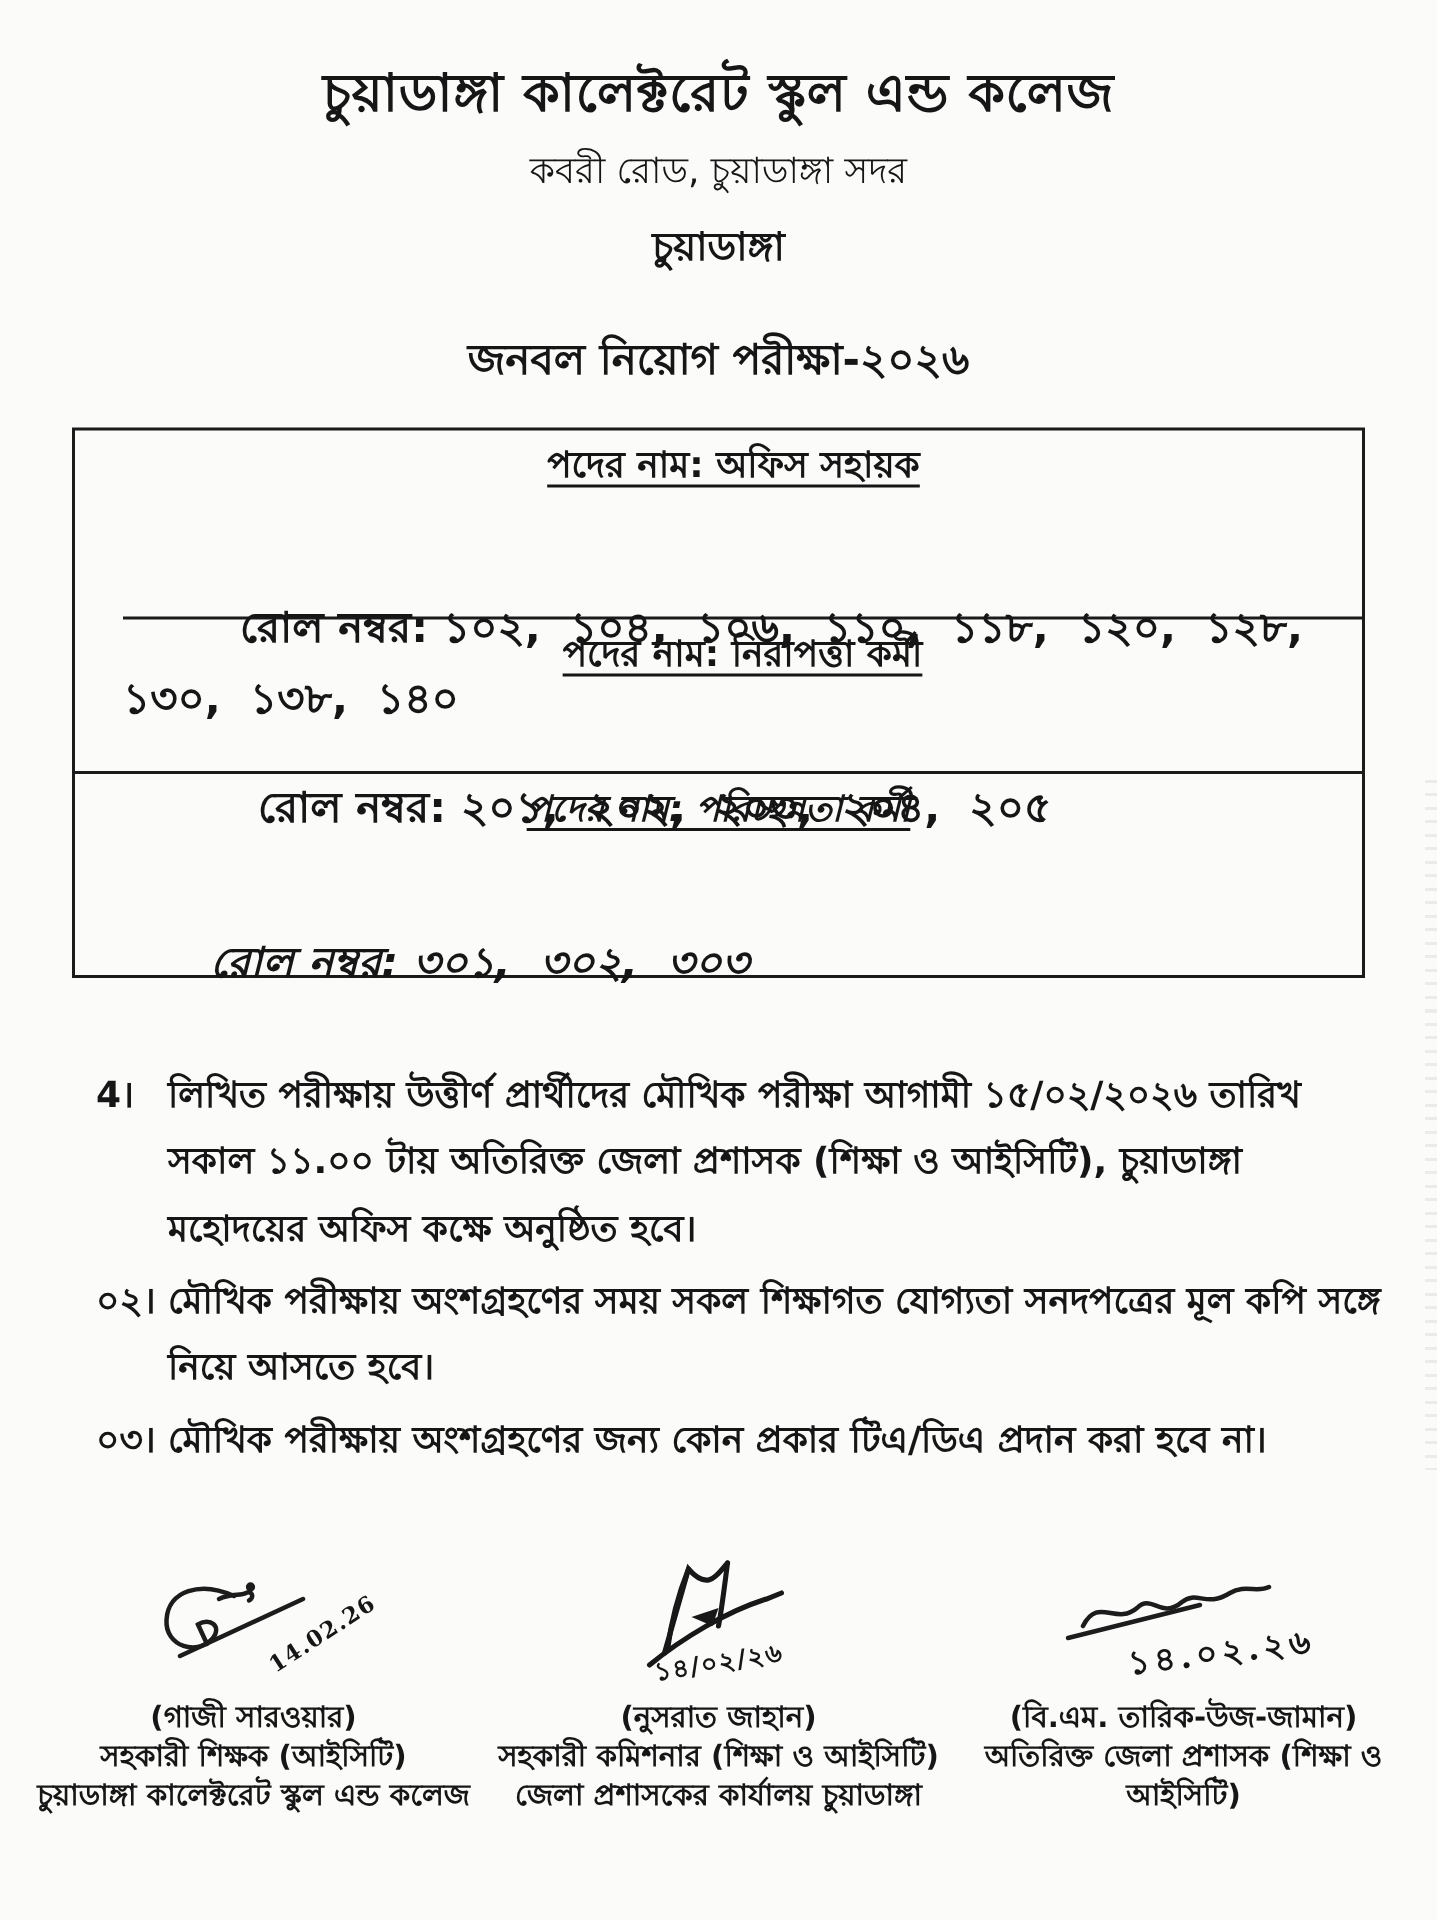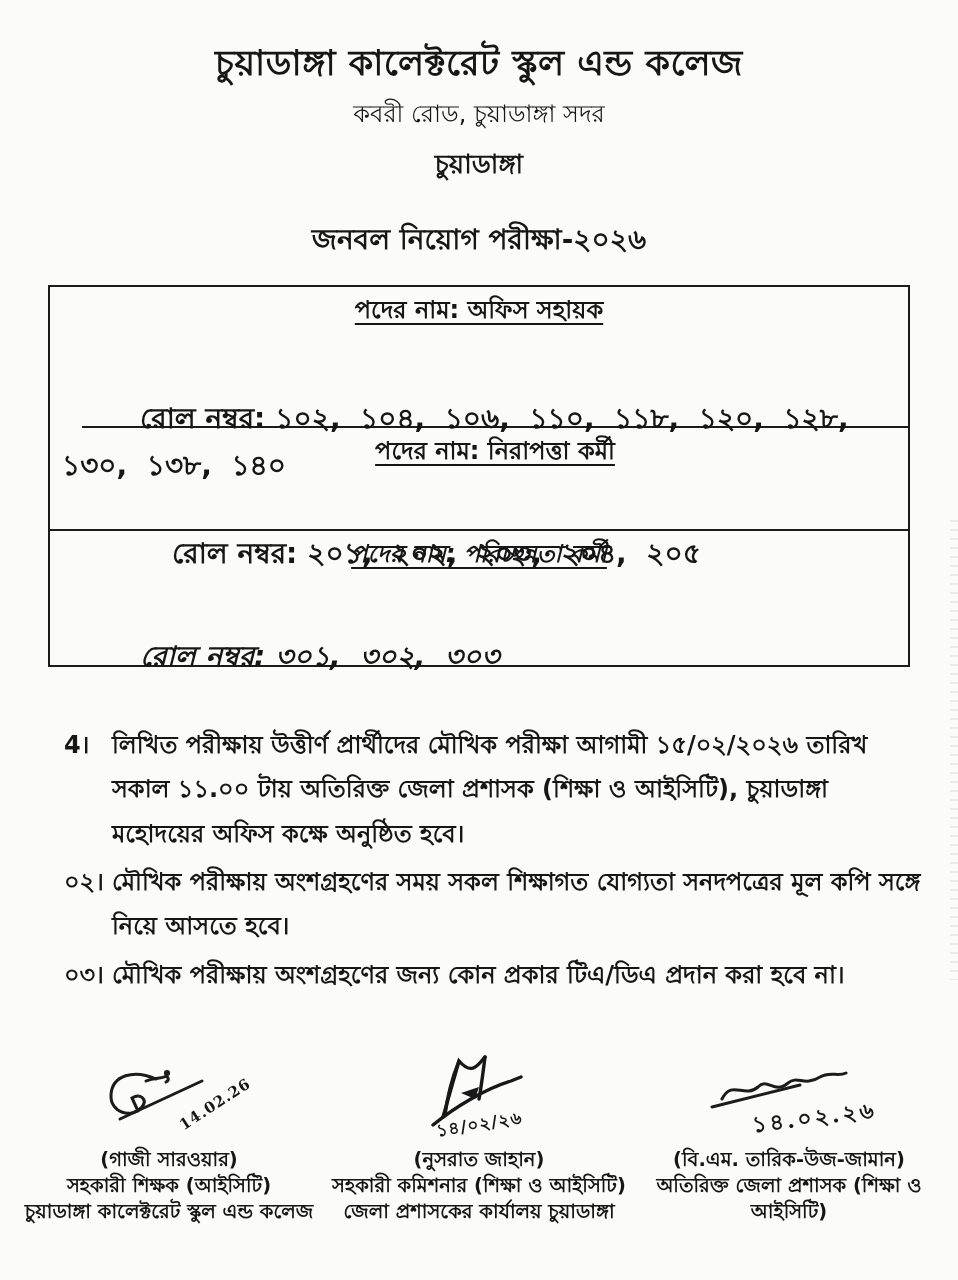--- a/index.html
+++ b/index.html
@@ -34,21 +34,21 @@
   .result-title span{
     text-decoration:underline;text-underline-offset:7px;text-decoration-thickness:2.5px;
   }
   .roll-table{
     width:862px;margin:20px auto 0 auto;
     border:2.5px solid #1b1b1b;
     box-sizing:border-box;
   }
   .roll-row{box-sizing:border-box;}
   .roll-row + .roll-row{border-top:2px solid #1b1b1b;}
-  .row-1{height:139px;}
+  .row-1{height:124px;margin-left:20px;}
   .row-2{height:103px;margin-left:32px;}
   .row-3{height:136px;font-style:italic;}
   .section-title{
     text-align:center;font-size:24px;font-weight:700;padding-top:4px;
   }
   .section-title span{
     text-decoration:underline;text-underline-offset:5px;text-decoration-thickness:2px;
   }
   .roll-line{
     font-size:28px;font-weight:600;padding-left:12px;white-space:pre-wrap;

